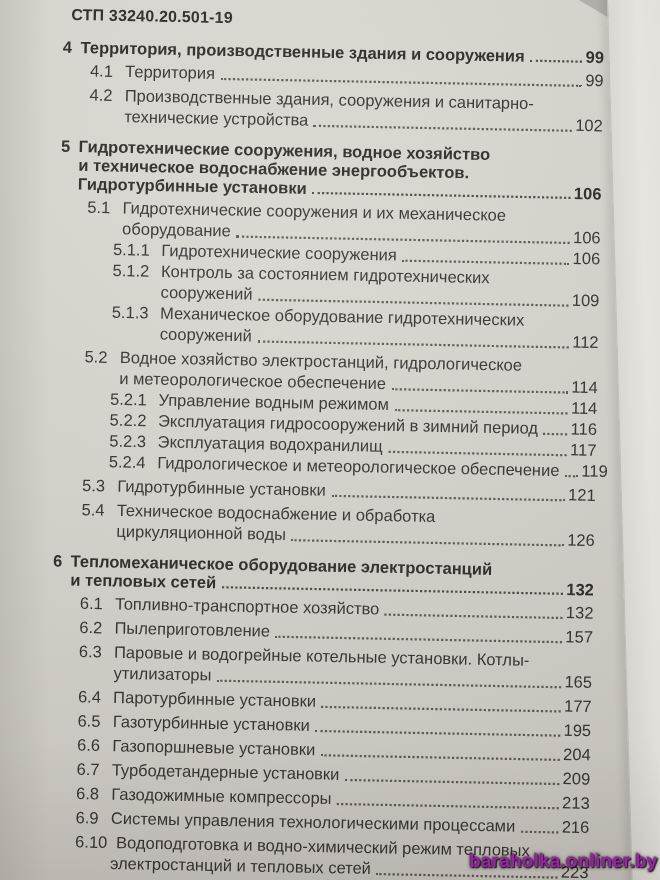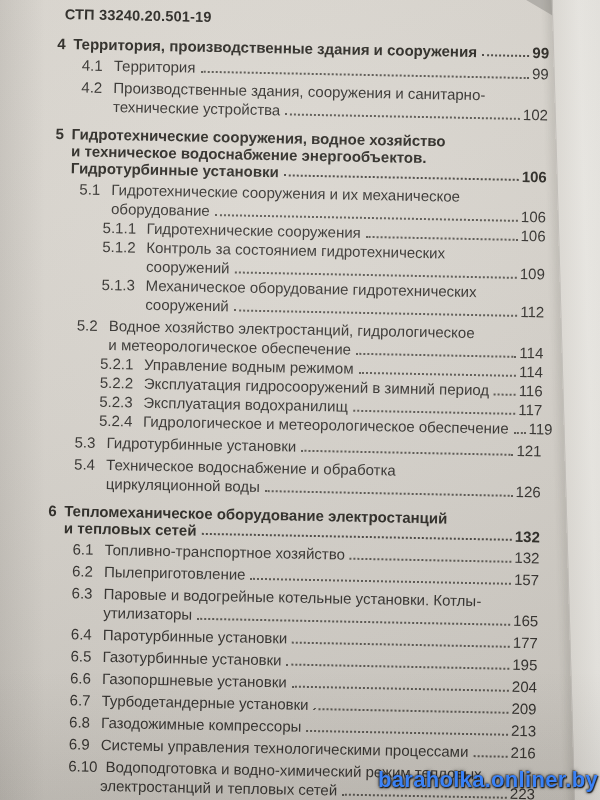--- a/index.html
+++ b/index.html
@@ -94,23 +94,23 @@
     pointer-events: none;
     background:
       linear-gradient(90deg, rgba(55, 50, 45, 0.10), rgba(55, 50, 45, 0) 45px),
       linear-gradient(0deg, rgba(55, 50, 45, 0.08), rgba(55, 50, 45, 0) 130px),
       radial-gradient(ellipse 130% 95% at 45% 28%, rgba(255, 255, 255, 0.10), rgba(40, 38, 35, 0.07));
   }
 
   .watermark {
     position: absolute;
     right: 2px; bottom: 7px;
-    font-size: 22px;
+    font-size: 17px;
     font-weight: bold;
-    color: #3b82f6;
+    color: #a21caf;
     letter-spacing: 0.3px;
     text-shadow:
       0 1px 2px rgba(25, 25, 25, 0.9),
       0 0 4px rgba(25, 25, 25, 0.65),
       1px 1px 1px rgba(0, 0, 0, 0.75),
       -1px -1px 1px rgba(0, 0, 0, 0.35);
   }
 </style>
 </head>
 <body>

